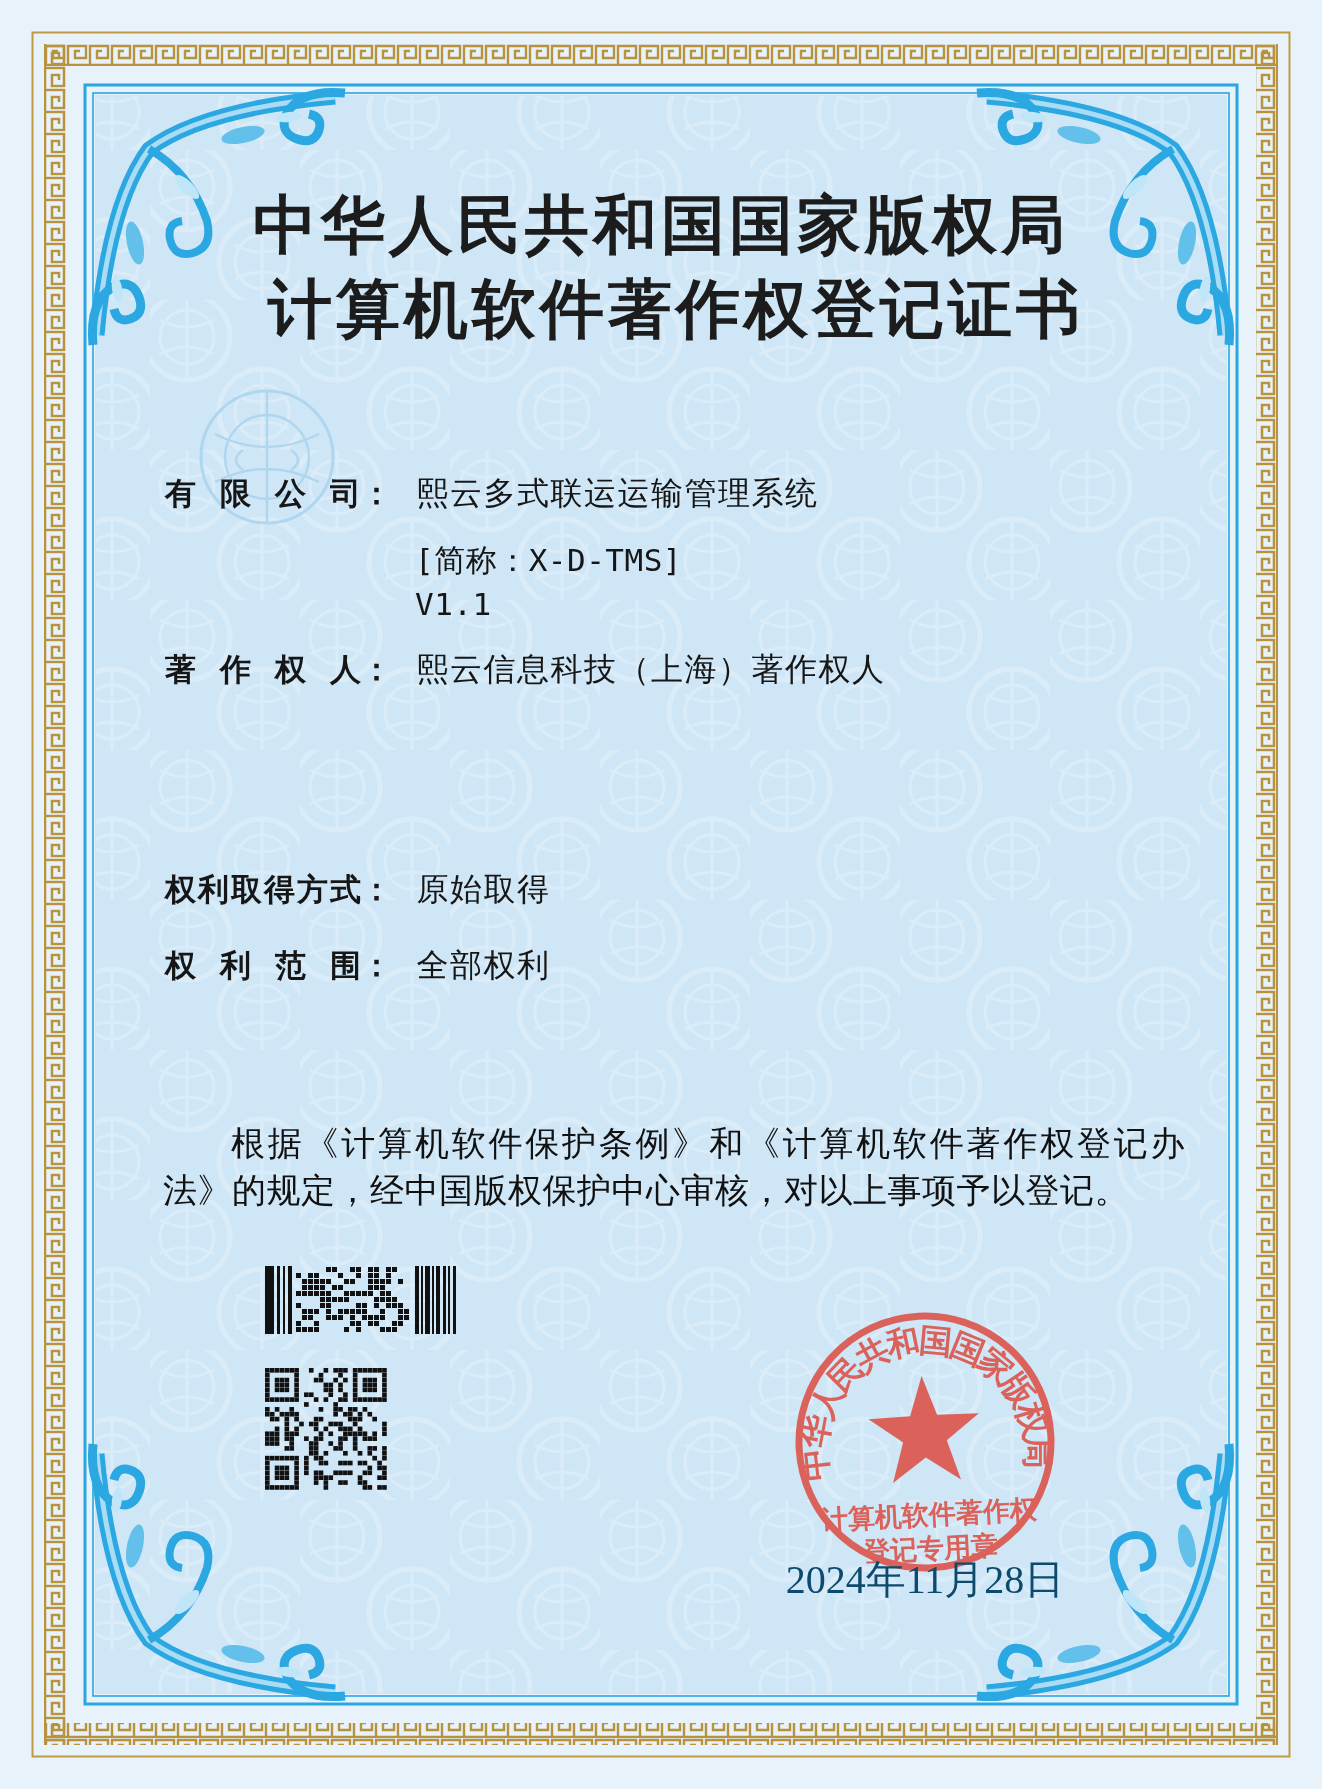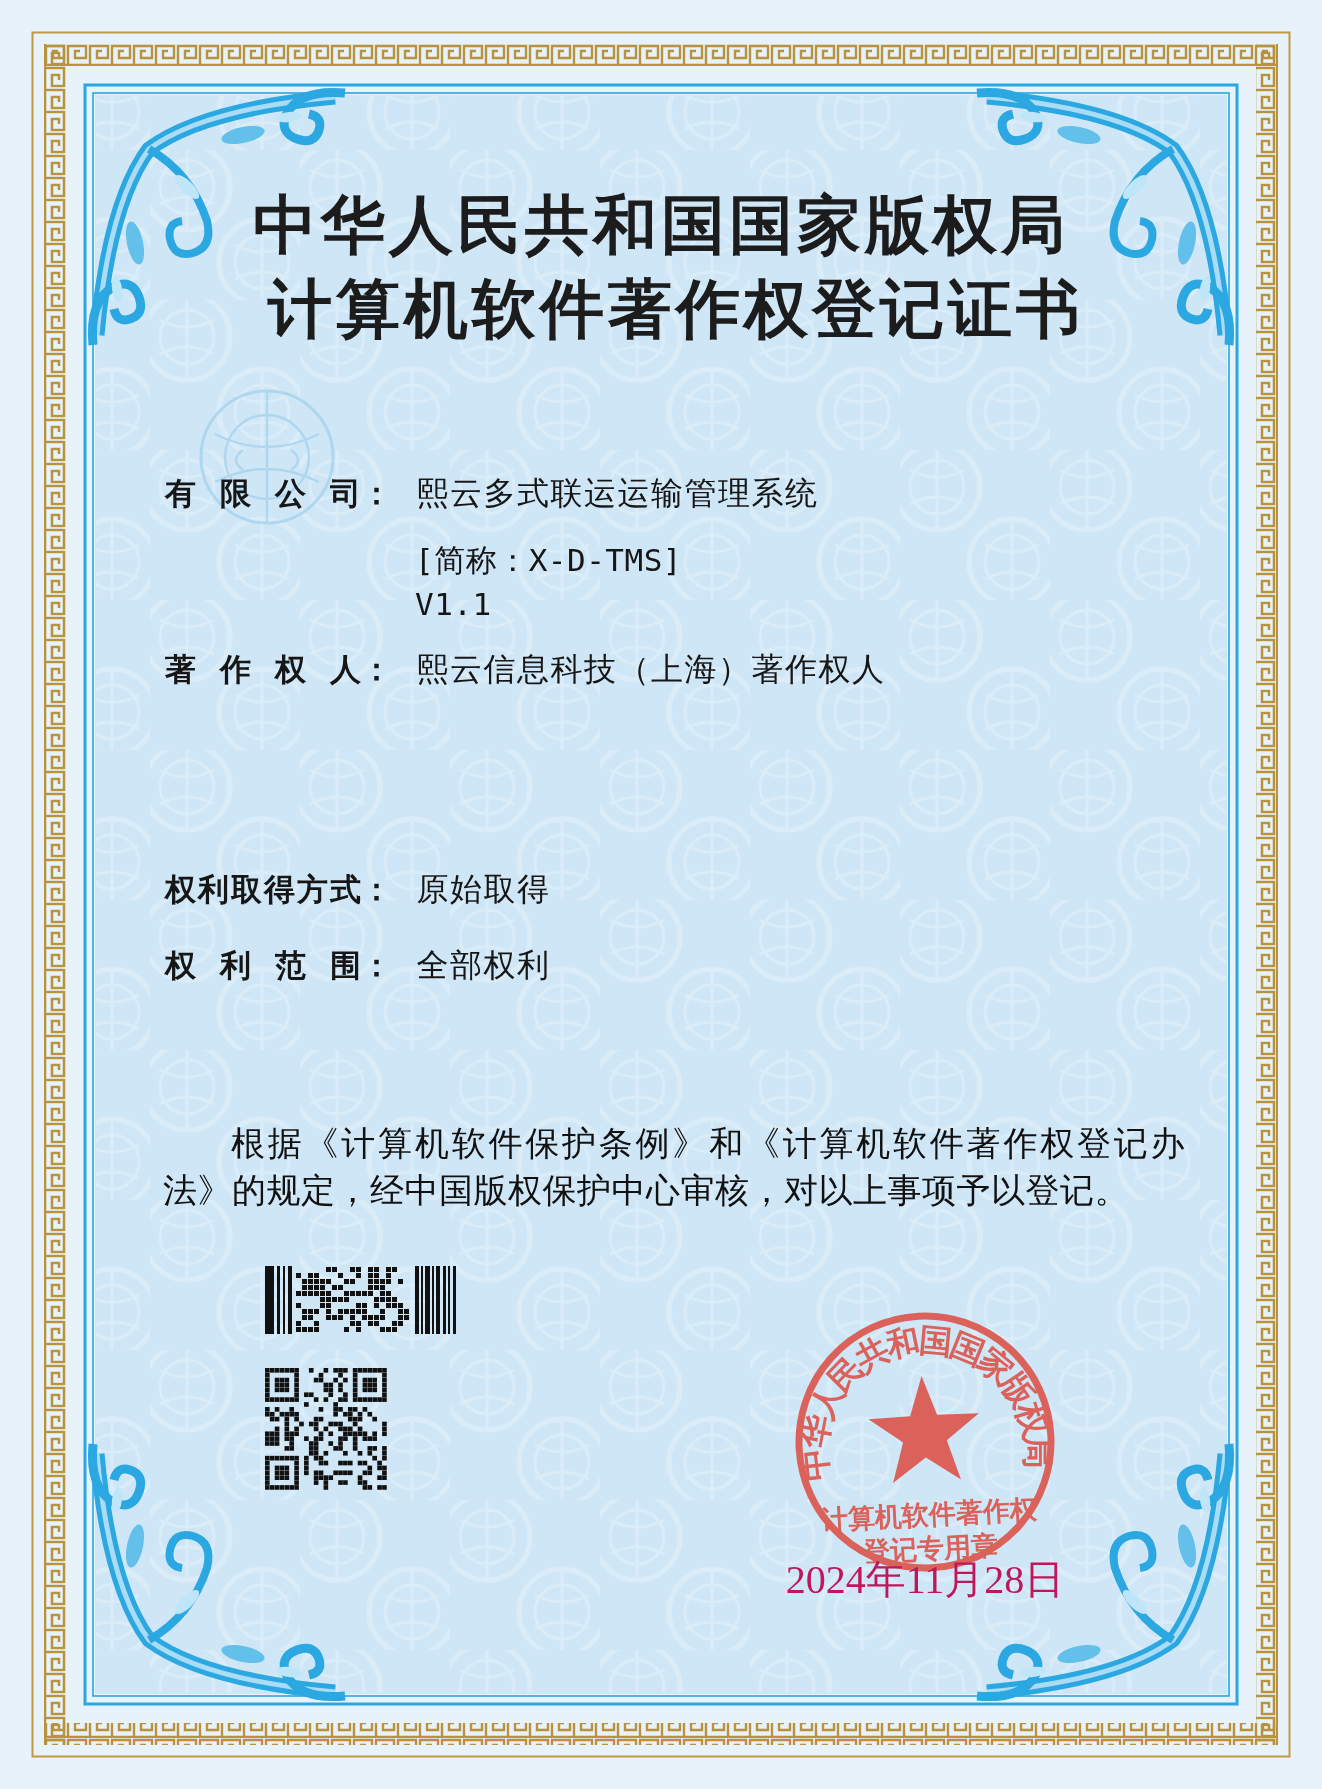--- a/index.html
+++ b/index.html
@@ -43,21 +43,21 @@
     position:absolute;left:415px;font-family:var(--mono);
     font-size:31px;font-weight:400;letter-spacing:0.5px;white-space:nowrap;
   }
   .statement{
     position:absolute;left:163px;top:1086px;width:1022px;
     font-family:var(--serif);font-size:34px;line-height:47px;
     text-indent:2em;text-align:justify;letter-spacing:0.5px;color:#111;
   }
   .stamp-date{
     position:absolute;left:785px;top:1552px;width:280px;text-align:center;
-    font-family:var(--serif);font-size:40px;font-weight:500;color:#be185d;
+    font-family:var(--serif);font-size:40px;font-weight:500;color:#0c4a6e;
     white-space:nowrap;
   }
   .code{position:absolute;}
 </style>
 </head>
 <body>
 
 <div class="page">
 
   <div class="field-bg"></div>

